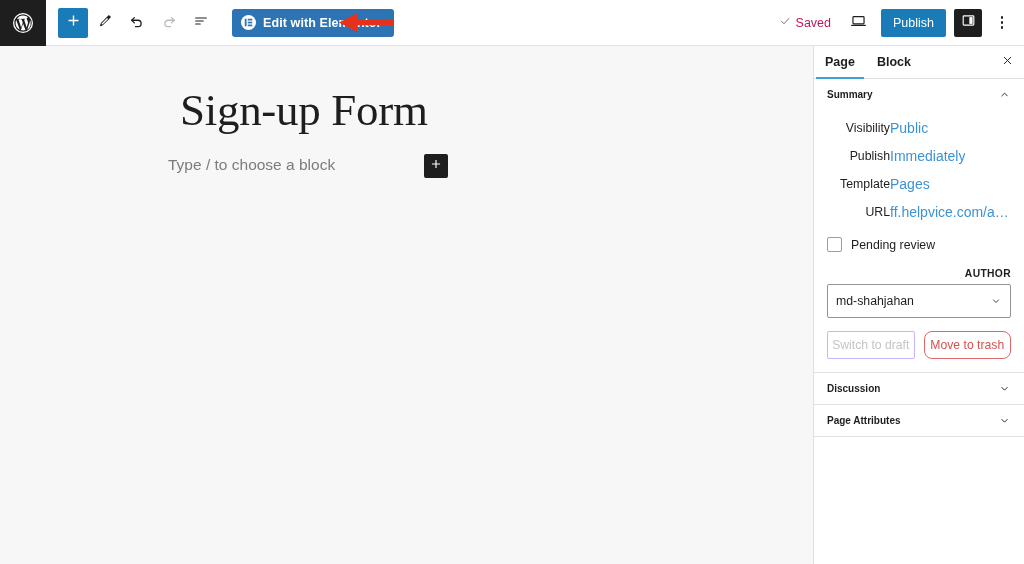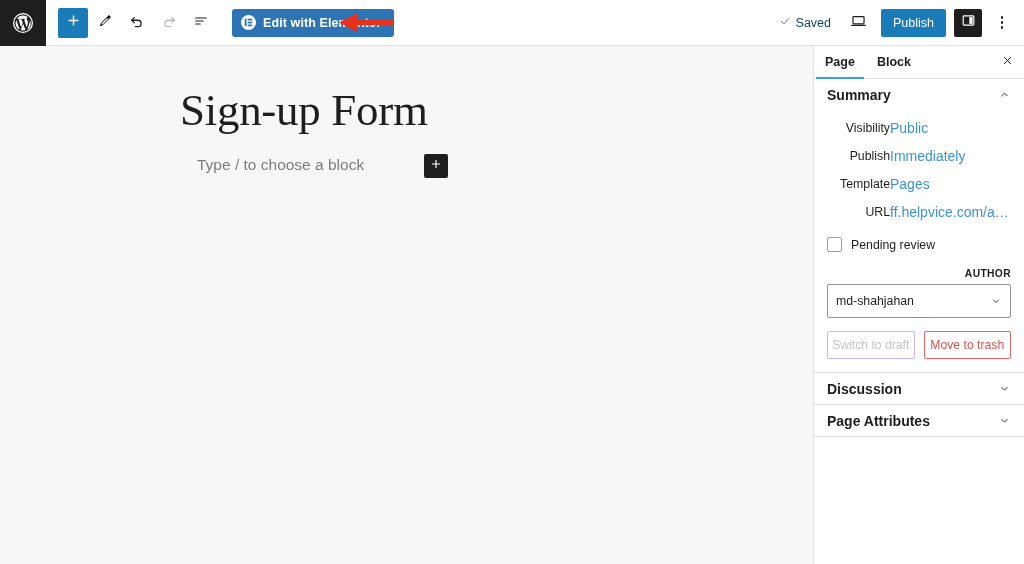--- a/index.html
+++ b/index.html
@@ -60,21 +60,21 @@
     flex: 0 0 15px;
   }
 
   .header-right {
     margin-left: auto;
     display: flex; align-items: center; gap: 4px;
     padding-right: 8px;
   }
   .saved {
     display: flex; align-items: center; gap: 5px;
-    font-size: 12.5px; color: #0c4a6e;
+    font-size: 12.5px; color: #be185d;
     padding: 0 8px; cursor: pointer; white-space: nowrap;
   }
   .publish-btn {
     height: 28px; padding: 0 12px;
     background: #1a7bb9; color: #fff;
     border: none; border-radius: 2px;
     font-size: 12.5px; font-weight: 500;
     cursor: pointer; white-space: nowrap;
     margin: 0 4px;
   }
@@ -101,21 +101,21 @@
     background: #f7f7f7;
     overflow: hidden;
   }
   .post-title {
     position: absolute; left: 180px; top: 40px;
     font-family: "Liberation Serif", serif;
     font-size: 45px; line-height: 1.1;
     color: #1e1e1e; letter-spacing: -0.3px;
   }
   .para-row {
-    position: absolute; left: 197px; top: 110px;
+    position: absolute; left: 168px; top: 110px;
     width: 440px; display: flex; align-items: flex-start;
   }
   .para-placeholder { font-size: 15.5px; color: #7c7c7c; }
   .inserter {
     position: absolute; left: 424px; top: 108px;
     width: 24px; height: 24px;
     background: #1e1e1e; border-radius: 2px;
     display: flex; align-items: center; justify-content: center;
     cursor: pointer;
   }
@@ -150,21 +150,21 @@
     display: flex; align-items: center; justify-content: center;
     cursor: pointer; color: #1e1e1e;
   }
 
   .panel { border-bottom: 1px solid #e0e0e0; }
   .panel-head {
     height: 31px; padding: 0 13px;
     display: flex; align-items: center;
     cursor: pointer;
   }
-  .panel-title { font-size: 14px; font-weight: 600; color: #1e1e1e; }
+  .panel-title { font-size: 10px; font-weight: 600; color: #1e1e1e; }
   .panel-chev { margin-left: auto; color: #1e1e1e; display: flex; }
   .panel-body { padding: 4px 13px 13px 13px; }
 
   .row {
     display: flex; align-items: center;
     min-height: 28px;
   }
   .row-label { width: 63px; color: #1e1e1e; font-size: 12.3px; flex: 0 0 63px; }
   .row-value {
     color: #3c93d4; font-size: 14px; cursor: pointer;
@@ -196,21 +196,21 @@
     flex: 1 1 0; height: 28px;
     border: 1px solid #c4b5fd; border-radius: 2px;
     background: #fff; color: #c5c5c5;
     font-size: 12.2px; font-family: inherit;
     cursor: default;
     display: flex; align-items: center; justify-content: center;
     white-space: nowrap; overflow: hidden;
   }
   .trash-btn {
     flex: 1 1 0; height: 28px;
-    border: 1px solid #e06767; border-radius: 2px;
+    border: 1px solid #e06767; border-radius: 8px;
     background: #fff; color: #d9534f;
     font-size: 12.2px; font-family: inherit;
     cursor: pointer;
     display: flex; align-items: center; justify-content: center;
     white-space: nowrap; overflow: hidden;
   }
   .sb-spacer { flex: 1 1 auto; background: #fff; }
 </style>
 </head>
 <body>

